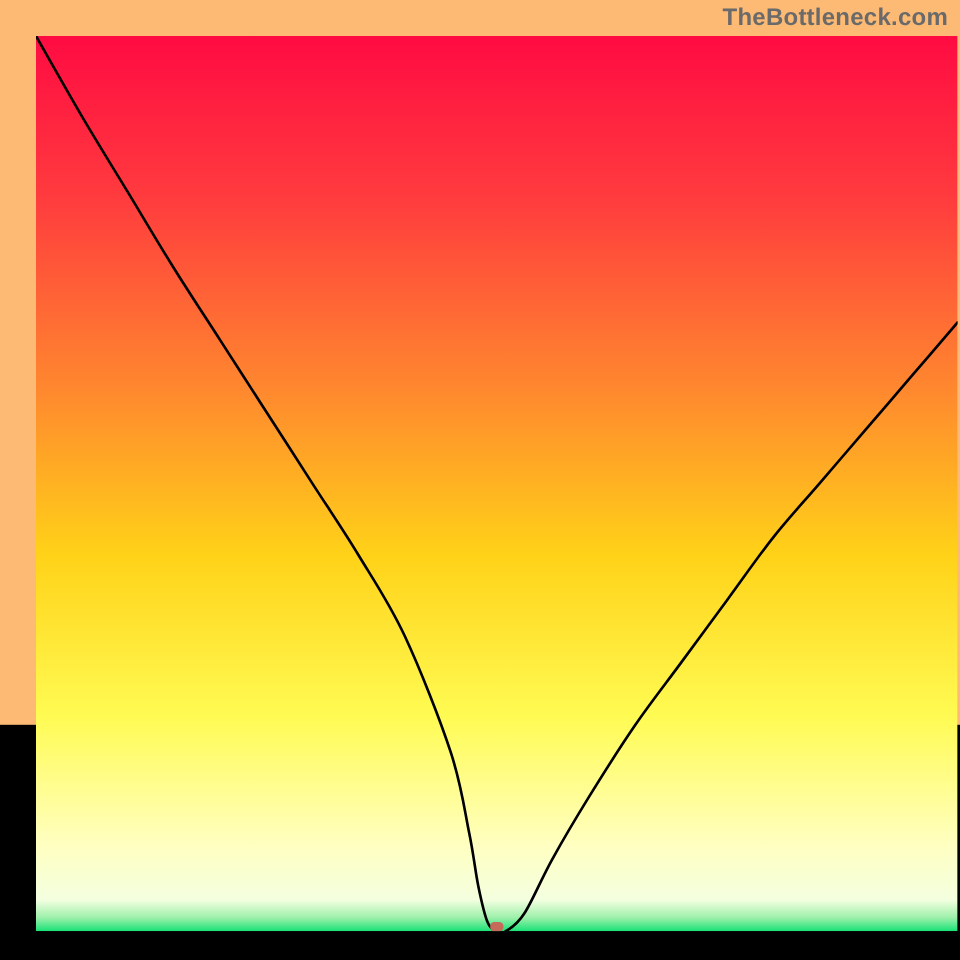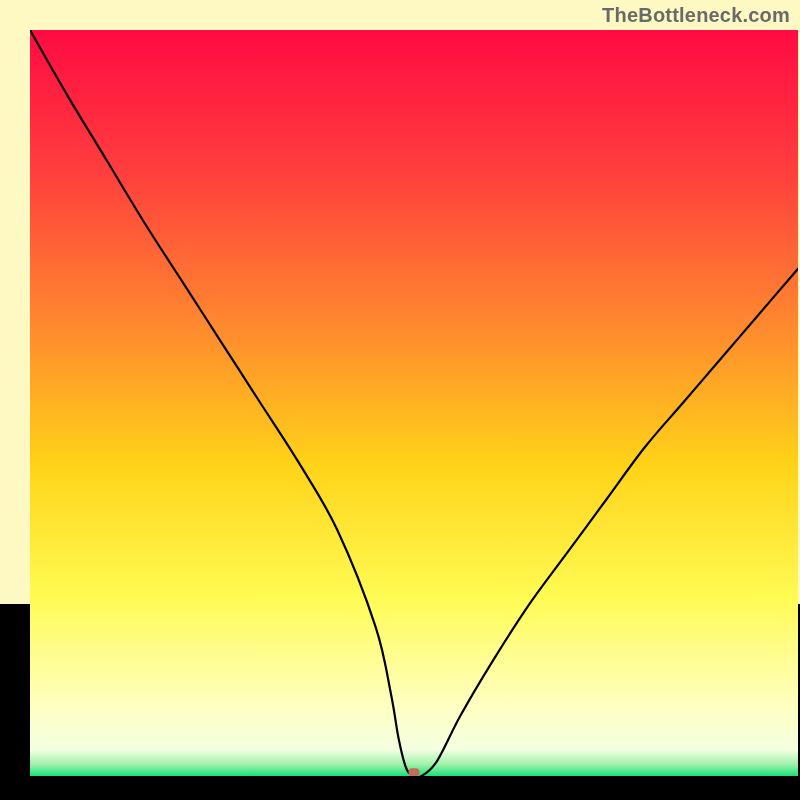--- a/index.html
+++ b/index.html
@@ -8,21 +8,21 @@
     width: 800px;
     height: 800px;
     background: #000;
     overflow: hidden;
     font-family: Arial, Helvetica, sans-serif;
   }
   .frame {
     position: relative;
     width: 800px;
     height: 604px;
-    background: #fef9c3;
+    background: #fdba74;
   }
   .watermark {
     position: absolute;
     top: 4px;
     right: 10px;
     color: #6a6a6a;
     font-size: 20px;
     font-weight: 600;
     letter-spacing: 0.2px;
     z-index: 10;

